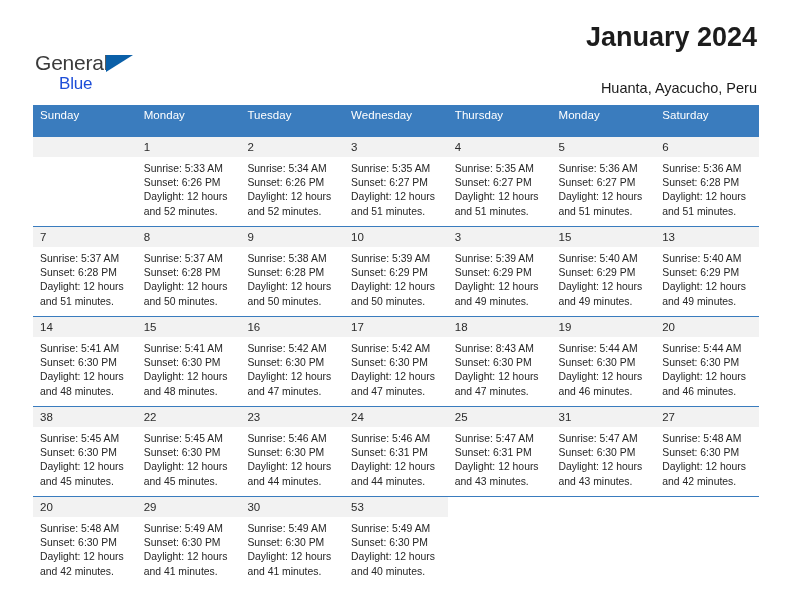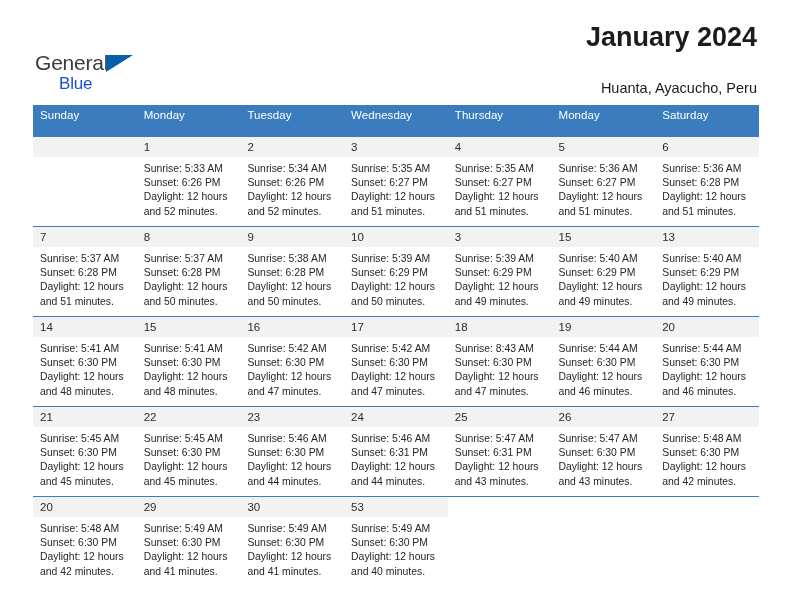--- a/index.html
+++ b/index.html
@@ -351,21 +351,21 @@
             <div class="info">
               <span>Sunrise: 5:44 AM</span>
               <span>Sunset: 6:30 PM</span>
               <span>Daylight: 12 hours</span>
               <span>and 46 minutes.</span>
             </div>
           </td>
         </tr>
         <tr>
           <td class="day-cell">
-            <span class="daynum">21</span>
+            <span class="daynum">38</span>
             <div class="info">
               <span>Sunrise: 5:45 AM</span>
               <span>Sunset: 6:30 PM</span>
               <span>Daylight: 12 hours</span>
               <span>and 45 minutes.</span>
             </div>
           </td>
           <td class="day-cell">
             <span class="daynum">22</span>
             <div class="info">
@@ -396,21 +396,21 @@
           <td class="day-cell">
             <span class="daynum">25</span>
             <div class="info">
               <span>Sunrise: 5:47 AM</span>
               <span>Sunset: 6:31 PM</span>
               <span>Daylight: 12 hours</span>
               <span>and 43 minutes.</span>
             </div>
           </td>
           <td class="day-cell">
-            <span class="daynum">26</span>
+            <span class="daynum">31</span>
             <div class="info">
               <span>Sunrise: 5:47 AM</span>
               <span>Sunset: 6:30 PM</span>
               <span>Daylight: 12 hours</span>
               <span>and 43 minutes.</span>
             </div>
           </td>
           <td class="day-cell">
             <span class="daynum">27</span>
             <div class="info">

